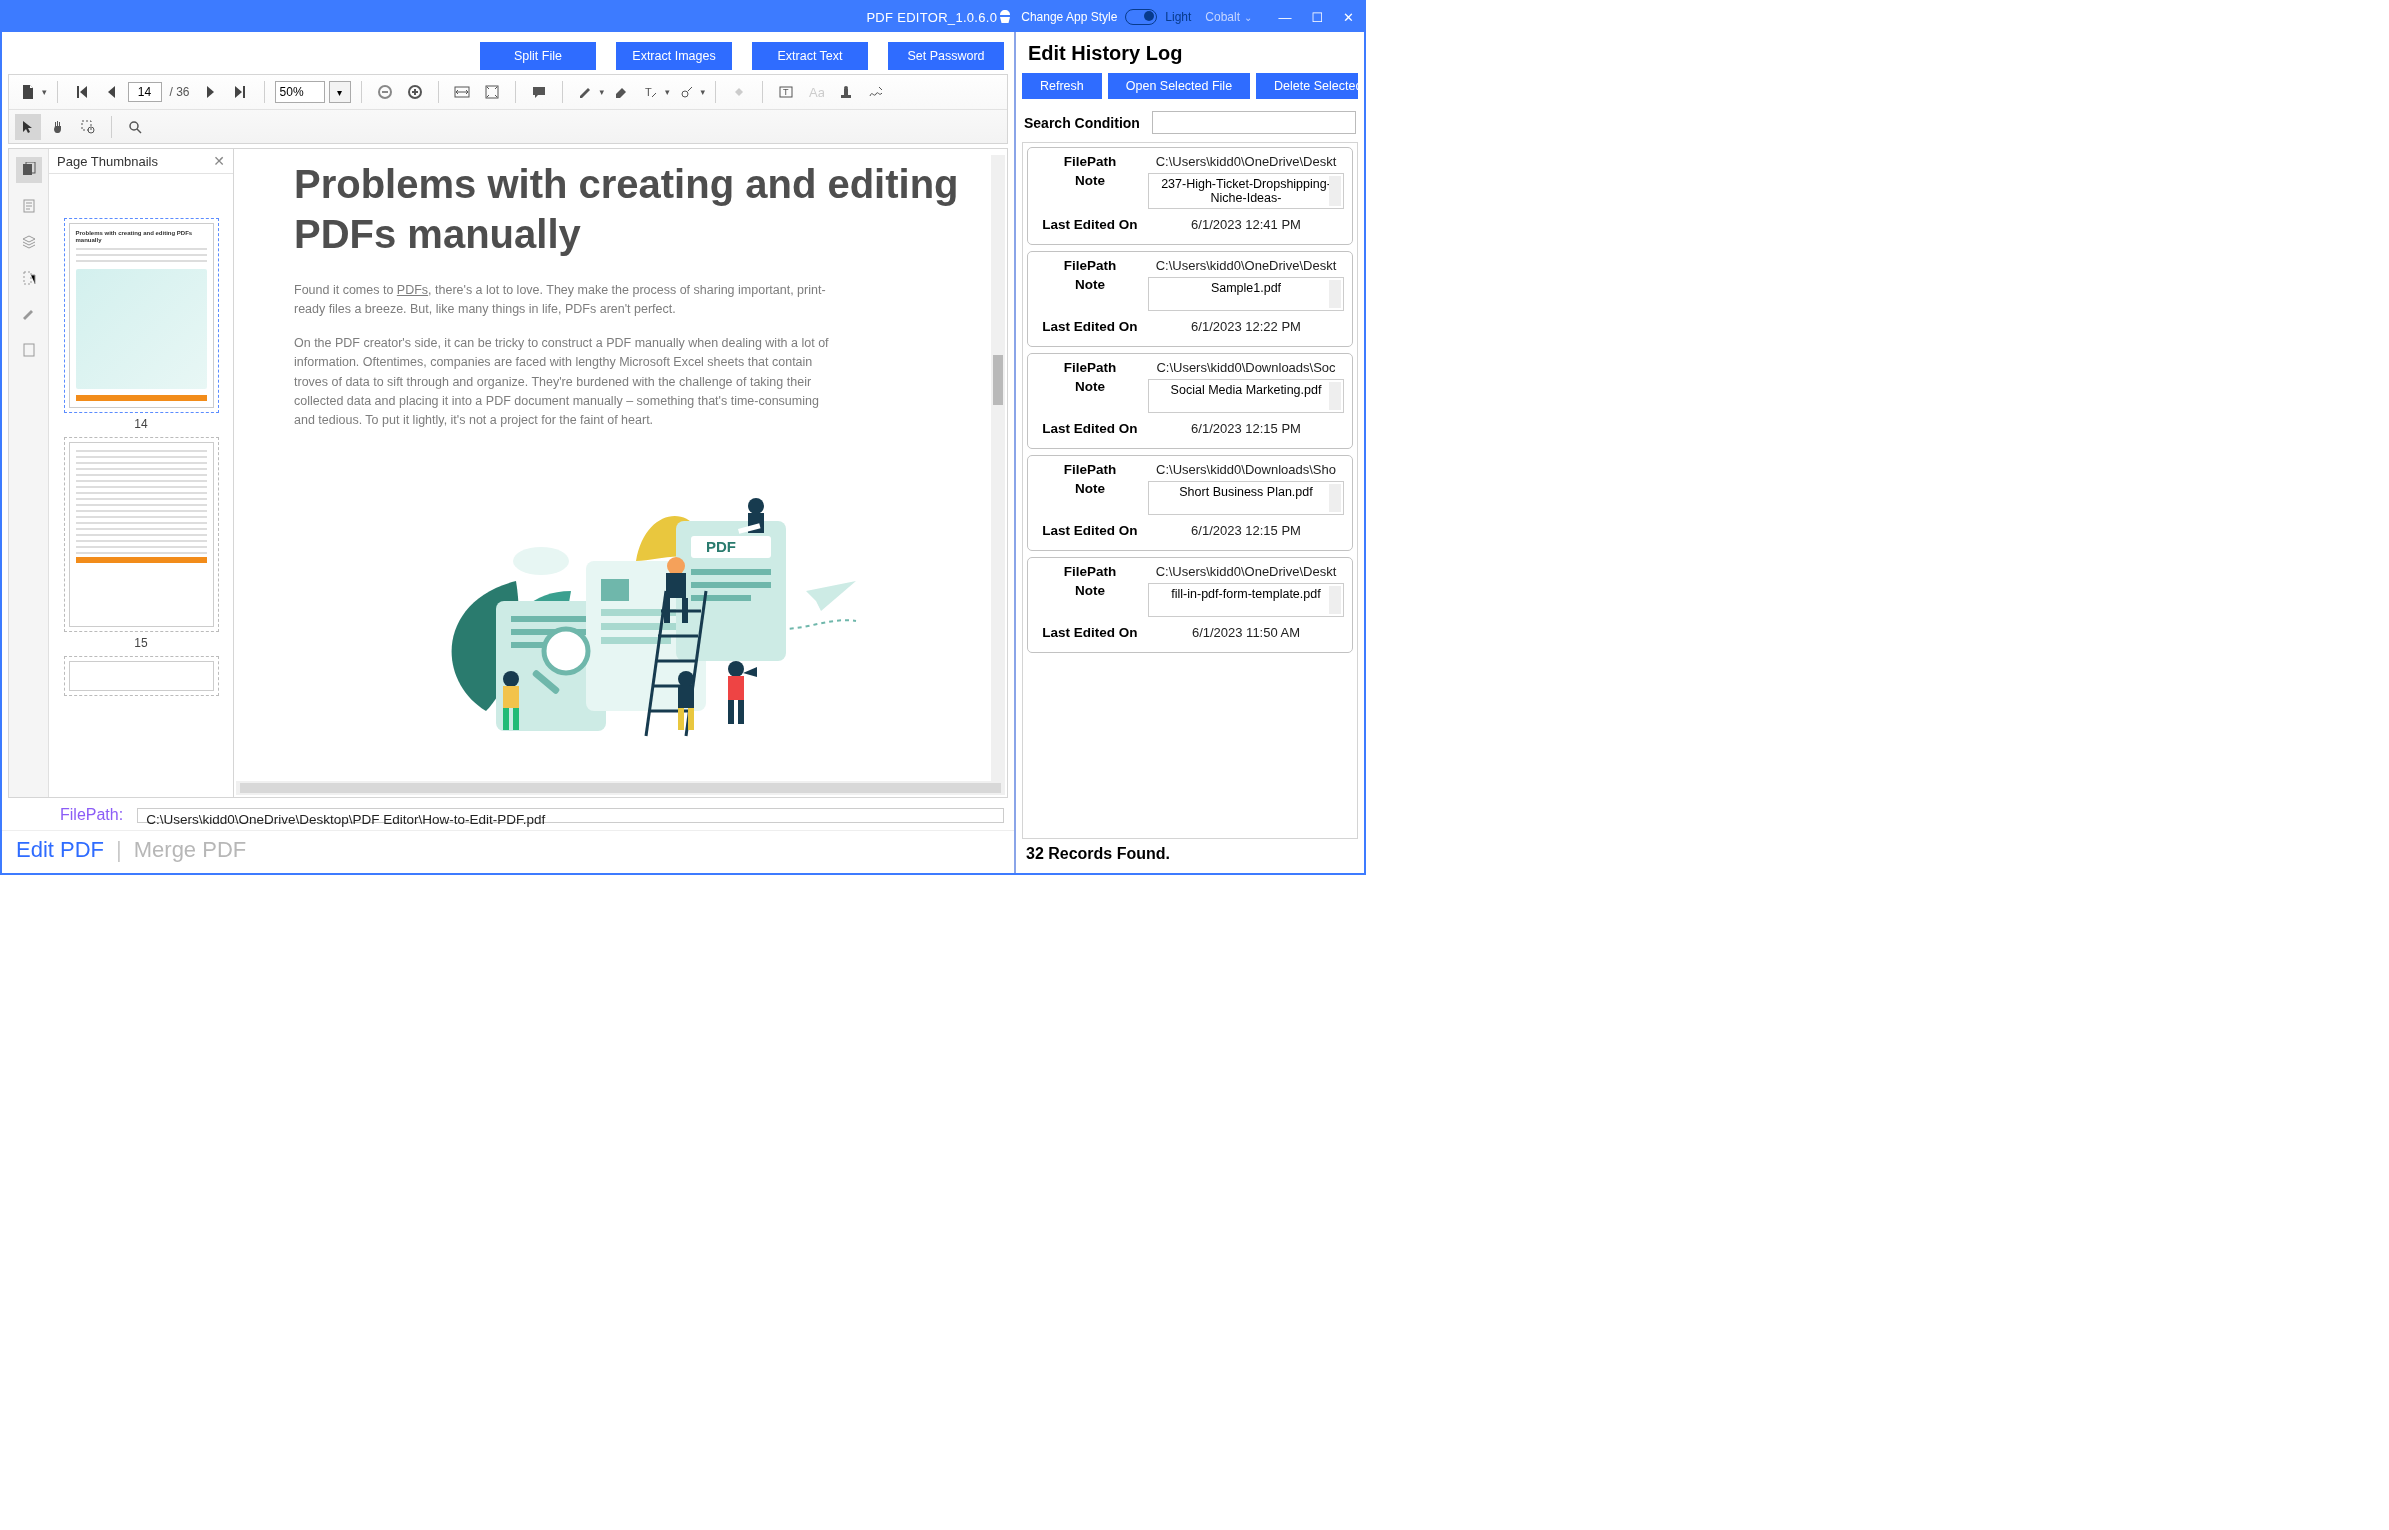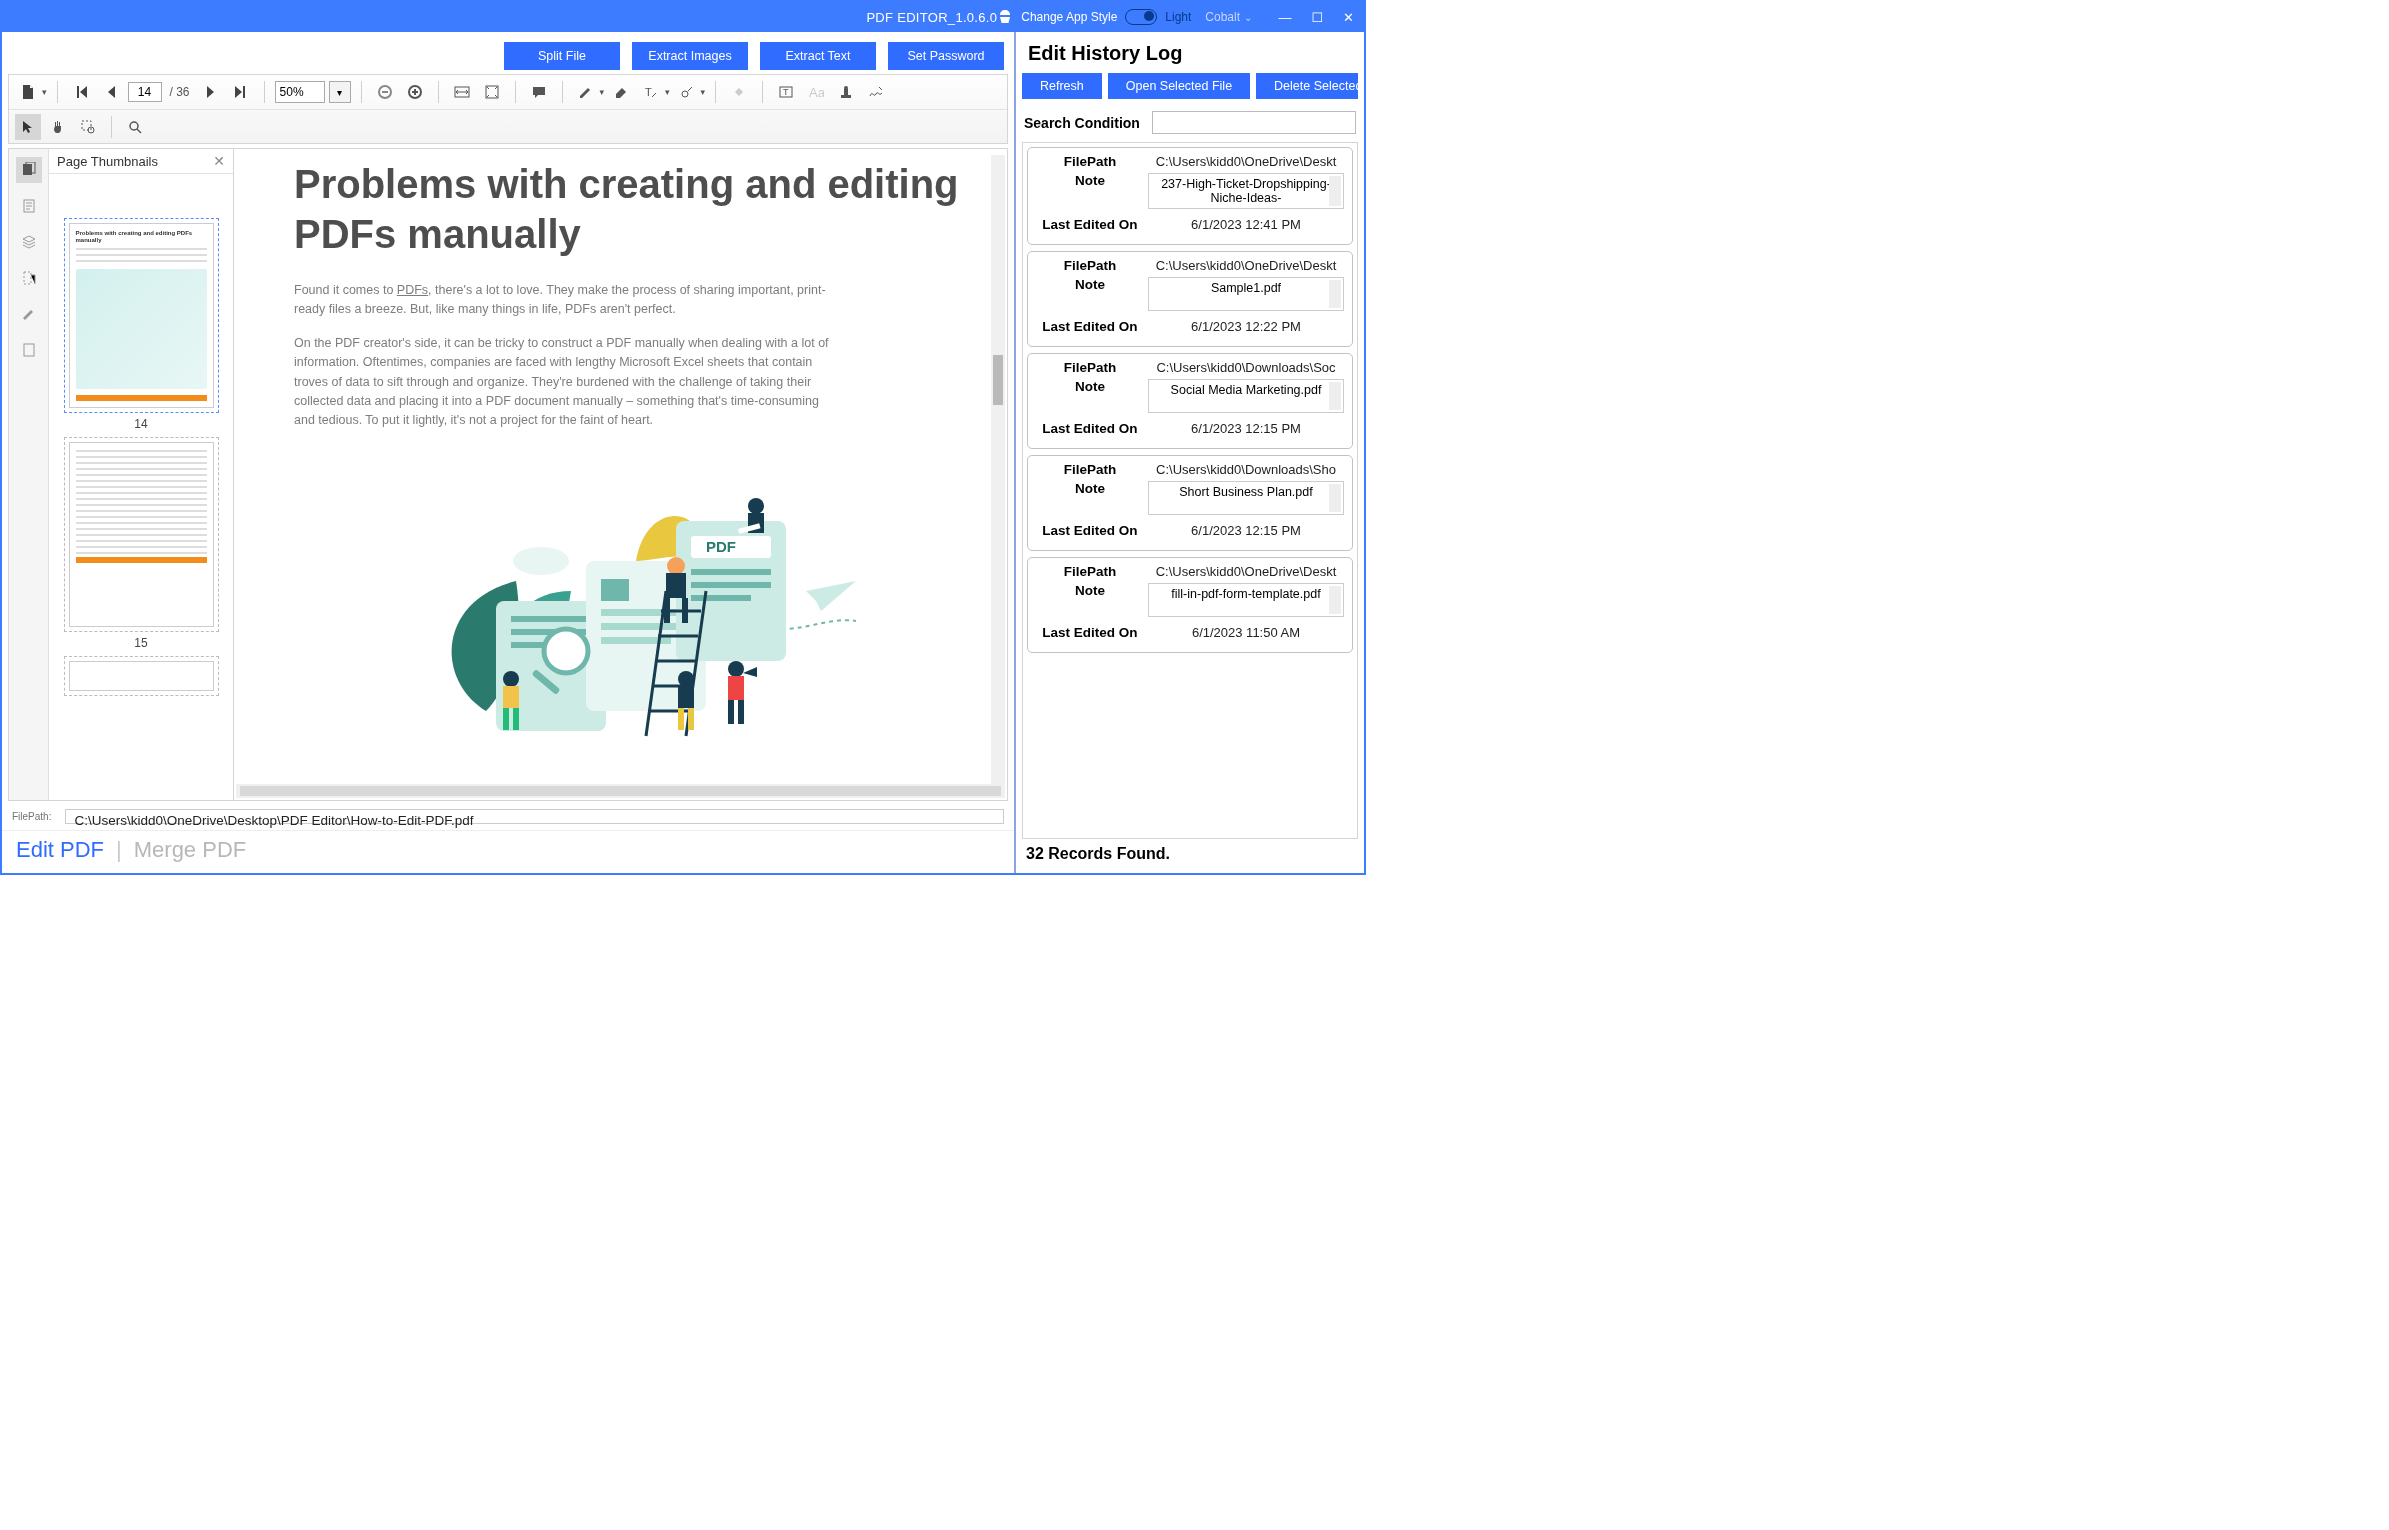--- a/index.html
+++ b/index.html
@@ -59,21 +59,21 @@
   .right-pane {
     width: 348px;
     display: flex;
     flex-direction: column;
     padding: 6px;
   }
   
   .action-row {
     display: flex;
     justify-content: flex-end;
-    gap: 12px;
+    gap: 20px;
     padding: 10px 10px 4px;
   }
   .blue-btn {
     background: #2f6cff;
     color: #fff;
     font-size: 12.5px;
     padding: 7px 0;
     width: 116px;
     text-align: center;
     cursor: default;
@@ -181,21 +181,21 @@
   .vsbar .vthumb {
     position:absolute; left:2px; top:200px; width:10px; height:50px; background:#b9b9b9;
   }
   .hsbar { position:absolute; left:2px; right:2px; bottom:2px; height:14px; background:#f0f0f0;}
   .hsbar .hthumb{ position:absolute; top:2px; left:4px; right:4px; height:10px; background:#d8d8d8;}
 
   
   .filepath-row {
     display:flex; align-items:center; gap:14px; padding:8px 10px 6px;
   }
-  .filepath-row .lbl { font-size:10px; color:#737373; }
+  .filepath-row .lbl { font-size:16px; color:#8b5cf6;margin-left:48px; }
   .filepath-row .val {
     flex:1; height:15px; border:1px solid #ccc; background:#fff; padding:3px 8px;
     font-size:13.5px; color:#222;
   }
   
   .bottom-tabs {
     display:flex; align-items:center; gap:12px; padding:6px 14px 10px; font-size:22px;
     border-top: 1px solid #eee;
   }
   .bottom-tabs .tab { cursor:default; }

